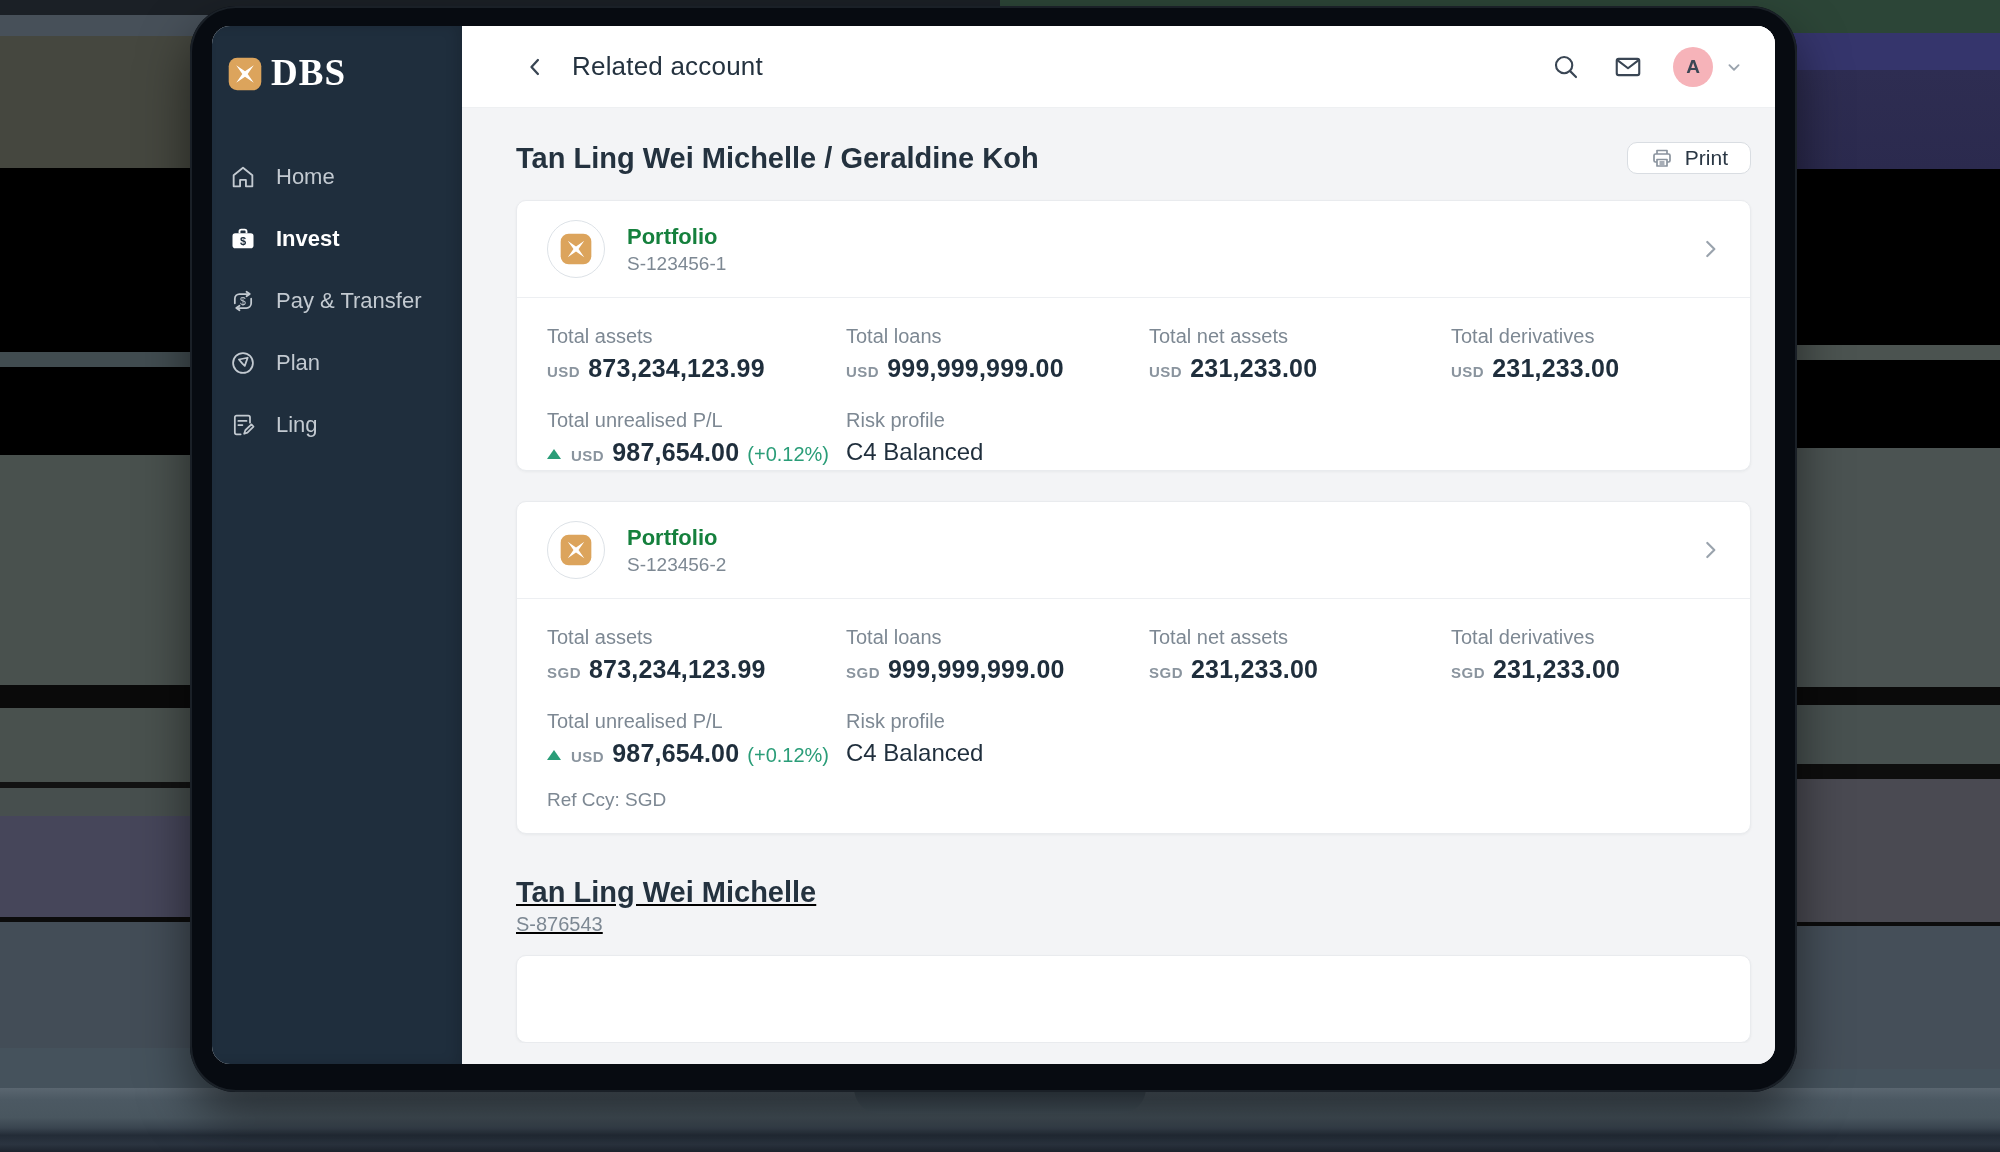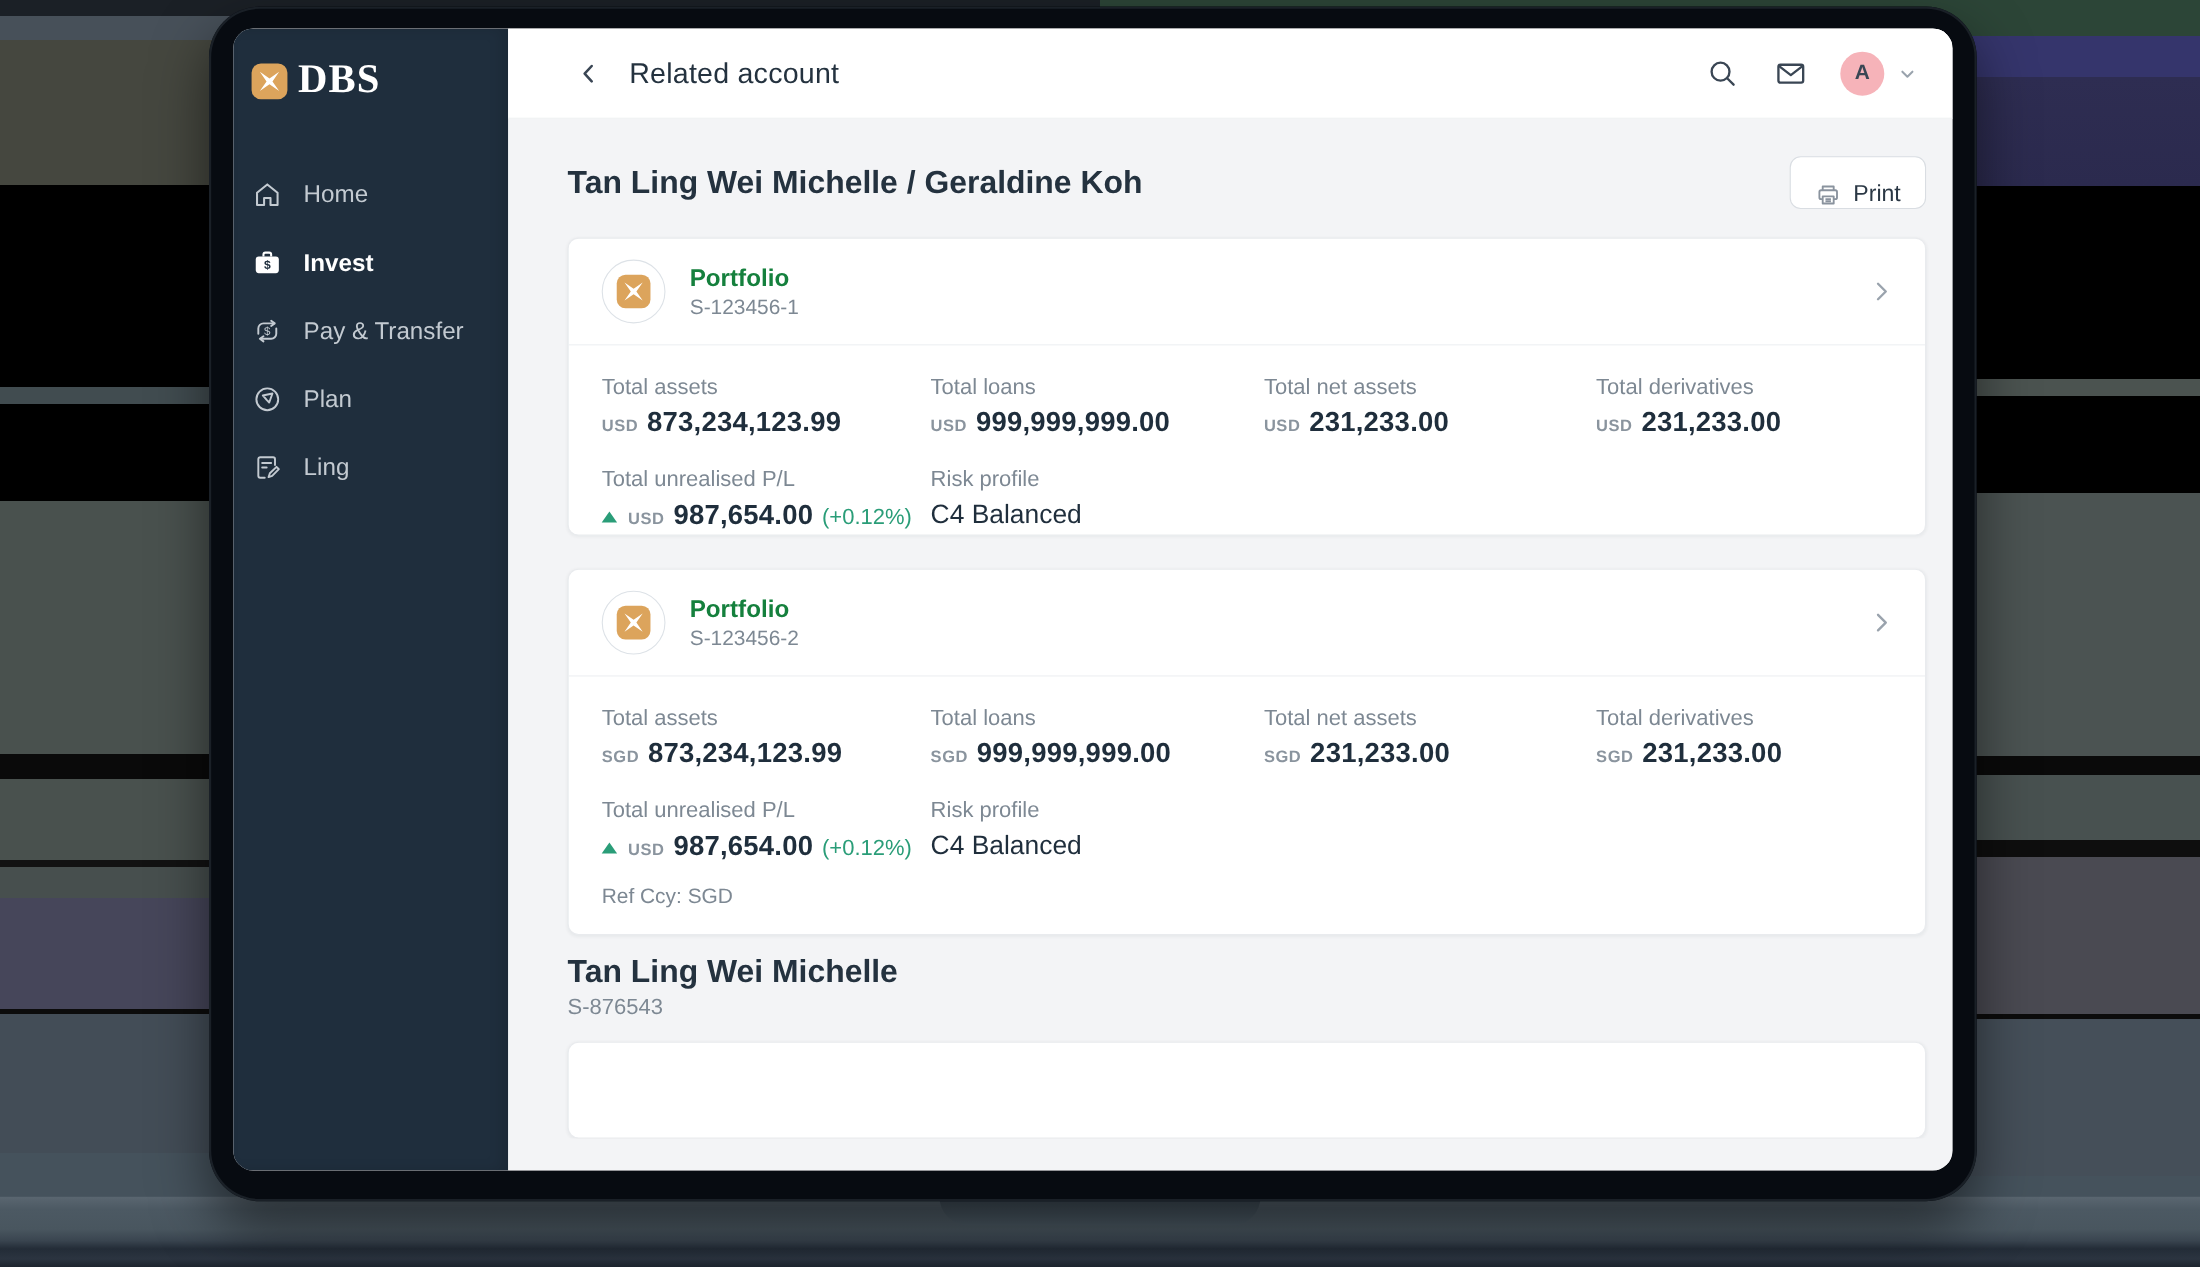--- a/index.html
+++ b/index.html
@@ -61,21 +61,21 @@
   .topbar-right{margin-left:auto;display:flex;align-items:center;gap:28px;}
   .icon-btn{width:34px;height:34px;display:flex;align-items:center;justify-content:center;cursor:pointer;}
   .avatar-wrap{display:flex;align-items:center;gap:10px;cursor:pointer;}
   .avatar{width:40px;height:40px;border-radius:50%;background:#f6b3b9;color:#3a4654;
     display:flex;align-items:center;justify-content:center;font-size:19px;font-weight:bold;}
   
   .content{padding:0 24px 0 54px;display:flex;flex-direction:column;overflow:hidden;}
   .heading-row{margin-top:34px;display:flex;justify-content:space-between;align-items:center;}
   .h-block .h1{font-size:29px;font-weight:bold;color:#24323f;line-height:32px;}
   .h-block .h-sub{font-size:20px;color:#7d8893;margin-top:5px;line-height:22px;}
-  .print-btn{display:flex;align-items:flex-end;gap:11px;height:48px;padding:0 22px;
+  .print-btn{display:flex;align-items:center;gap:11px;height:32px;padding:0 22px;
     background:#fff;border:1.5px solid #d9dde2;border-radius:10px;cursor:pointer;
     font-size:21px;color:#2a3744;font-family:inherit;}
   .card{background:#fff;border:1px solid #e9ebee;border-radius:10px;
     box-shadow:0 1px 3px rgba(25,35,45,.05);}
   .card-1{margin-top:26px;}
   .card-2{margin-top:30px;}
   .card-3{margin-top:20px;height:86px;overflow:hidden;flex:0 0 auto;}
   .card-head{display:flex;align-items:center;gap:22px;padding:10px 26px 10px 30px;height:76px;
     box-sizing:content-box;cursor:pointer;}
   .pf-circle{width:56px;height:56px;border-radius:50%;border:1px solid #dde2e7;background:#fff;
@@ -90,21 +90,21 @@
   .stat-grid.r2{padding-top:22px;}
   .stat-label{font-size:20px;color:#7d8893;line-height:24px;margin-bottom:6px;}
   .stat-value{display:flex;align-items:baseline;gap:8px;line-height:28px;}
   .ccy{font-size:15px;color:#8a949e;letter-spacing:.5px;font-weight:bold;}
   .num{font-size:25px;font-weight:bold;color:#1f2e3c;letter-spacing:.2px;}
   .risk-val{font-size:24px;font-weight:normal;color:#1f2e3c;line-height:28px;}
   .tri-up{width:0;height:0;border-left:7px solid transparent;border-right:7px solid transparent;
     border-bottom:10px solid #2a9d78;align-self:center;margin-right:2px;}
   .chg{font-size:20px;color:#2a9d78;}
   .refccy{margin-top:18px;padding:0 30px 22px;font-size:19px;color:#7d8893;line-height:22px;}
-  .sec-heading{margin-top:18px;}
+  .sec-heading{margin-top:42px;text-decoration:underline;}
 </style>
 </head>
 <body>
 
 <div class="bg bg-left"></div>
 <div class="bg bg-right"></div>
 
 <div class="laptop-base">
   <div class="scoop"></div>
 </div>

